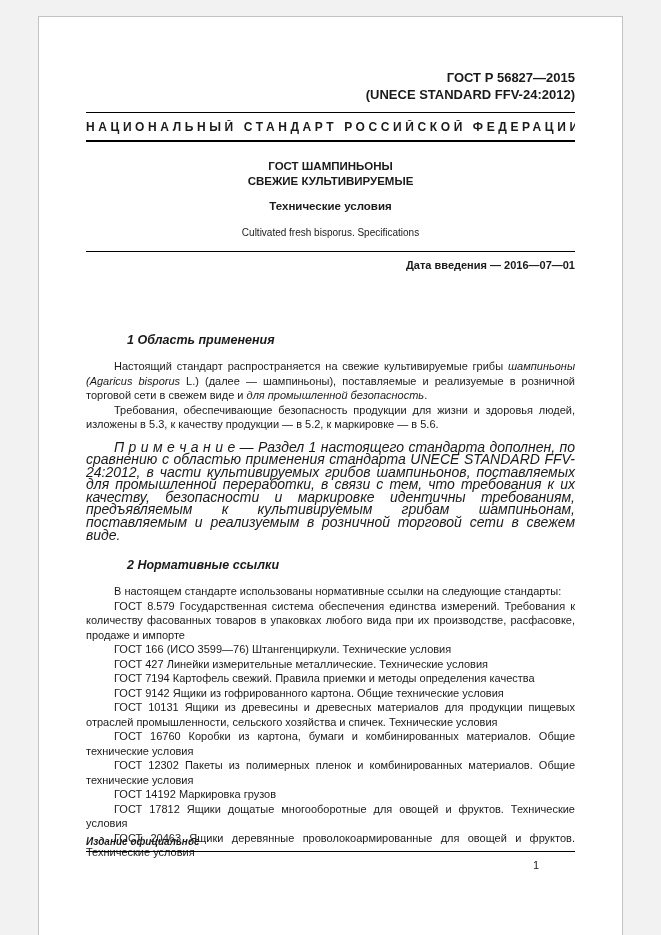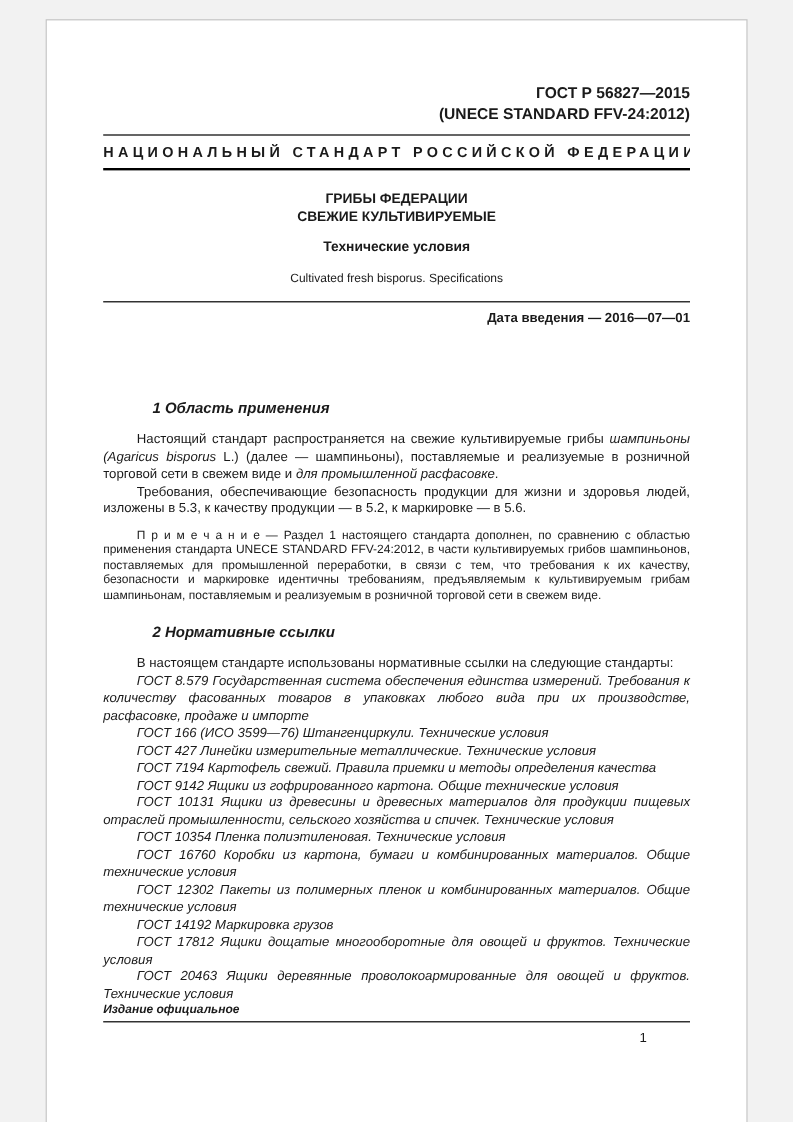--- a/index.html
+++ b/index.html
@@ -46,27 +46,28 @@
   .mt-section2 { margin-top: 17px; }
   .para {
     font-size: 11px;
     line-height: 14.5px;
     text-align: justify;
     text-indent: 28px;
     margin: 0;
   }
   .italic { font-style: italic; }
   .note {
-    font-size: 10px;
+    font-size: 14px;
     line-height: 12.6px;
+    font-style: italic;
     text-align: justify;
     text-indent: 28px;
     margin: 9px 0 0 0;
   }
-  .ref { font-style: italic; }
+  .ref { }
   .footer { position: absolute; left: 47px; right: 47px; top: 819px; }
   .edition { font-weight: 700; font-style: italic; font-size: 10px; margin: 0; }
   .rule-footer { margin-top: 4px; }
   .page-num { text-align: right; font-size: 11px; margin: 7px 36px 0 0; }
 </style>
 </head>
 <body>
 
 <div class="page">
 
@@ -75,49 +76,48 @@
     <div>(UNECE STANDARD FFV-24:2012)</div>
   </div>
 
   <hr class="rule rule-under-id">
 
   <div class="natl-title">НАЦИОНАЛЬНЫЙ СТАНДАРТ РОССИЙСКОЙ ФЕДЕРАЦИИ</div>
 
   <hr class="rule-thick">
 
   <div class="title-block">
-    <div class="title-main">ГРИБЫ ФЕДЕРАЦИИ</div>
+    <div class="title-main">ГОСТ ШАМПИНЬОНЫ</div>
     <div class="title-main">СВЕЖИЕ КУЛЬТИВИРУЕМЫЕ</div>
     <div class="subtitle">Технические условия</div>
     <div class="subtitle-en">Cultivated fresh bisporus. Specifications</div>
   </div>
 
   <hr class="rule rule-under-title">
 
   <div class="intro-date">Дата введения — 2016—07—01</div>
 
   <h2 class="section-heading mt-section1">1 Область применения</h2>
 
-  <p class="para"><span>Настоящий стандарт распространяется на свежие культивируемые грибы </span><span class="italic">шампиньоны (Agaricus bisporus</span><span> L.) (далее — шампиньоны), поставляемые и реализуемые в розничной торговой сети в свежем виде и </span><span class="italic">для промышленной расфасовке</span><span>.</span></p>
+  <p class="para"><span>Настоящий стандарт распространяется на свежие культивируемые грибы </span><span class="italic">шампиньоны (Agaricus bisporus</span><span> L.) (далее — шампиньоны), поставляемые и реализуемые в розничной торговой сети в свежем виде и </span><span class="italic">для промышленной безопасность</span><span>.</span></p>
 
   <p class="para">Требования, обеспечивающие безопасность продукции для жизни и здоровья людей, изложены в 5.3, к качеству продукции — в 5.2, к маркировке — в 5.6.</p>
 
   <p class="note"><span>П р и м е ч а н и е — </span><span>Раздел 1 настоящего стандарта дополнен, по сравнению с областью применения стандарта UNECE STANDARD FFV-24:2012, в части культивируемых грибов шампиньонов, поставляемых для промышленной переработки, в связи с тем, что требования к их качеству, безопасности и маркировке идентичны требованиям, предъявляемым к культивируемым грибам шампиньонам, поставляемым и реализуемым в розничной торговой сети в свежем виде.</span></p>
 
   <h2 class="section-heading mt-section2">2 Нормативные ссылки</h2>
 
   <p class="para">В настоящем стандарте использованы нормативные ссылки на следующие стандарты:</p>
 
   <p class="para ref">ГОСТ 8.579 Государственная система обеспечения единства измерений. Требования к количеству фасованных товаров в упаковках любого вида при их производстве, расфасовке, продаже и импорте</p>
   <p class="para ref">ГОСТ 166 (ИСО 3599—76) Штангенциркули. Технические условия</p>
   <p class="para ref">ГОСТ 427 Линейки измерительные металлические. Технические условия</p>
   <p class="para ref">ГОСТ 7194 Картофель свежий. Правила приемки и методы определения качества</p>
   <p class="para ref">ГОСТ 9142 Ящики из гофрированного картона. Общие технические условия</p>
   <p class="para ref">ГОСТ 10131 Ящики из древесины и древесных материалов для продукции пищевых отраслей промышленности, сельского хозяйства и спичек. Технические условия</p>
-  <p class="para ref">ГОСТ 10354 Пленка полиэтиленовая. Технические условия</p>
   <p class="para ref">ГОСТ 16760 Коробки из картона, бумаги и комбинированных материалов. Общие технические условия</p>
   <p class="para ref">ГОСТ 12302 Пакеты из полимерных пленок и комбинированных материалов. Общие технические условия</p>
   <p class="para ref">ГОСТ 14192 Маркировка грузов</p>
   <p class="para ref">ГОСТ 17812 Ящики дощатые многооборотные для овощей и фруктов. Технические условия</p>
   <p class="para ref">ГОСТ 20463 Ящики деревянные проволокоармированные для овощей и фруктов. Технические условия</p>
 
   <div class="footer">
     <p class="edition">Издание официальное</p>
     <hr class="rule rule-footer">
     <div class="page-num">1</div>

